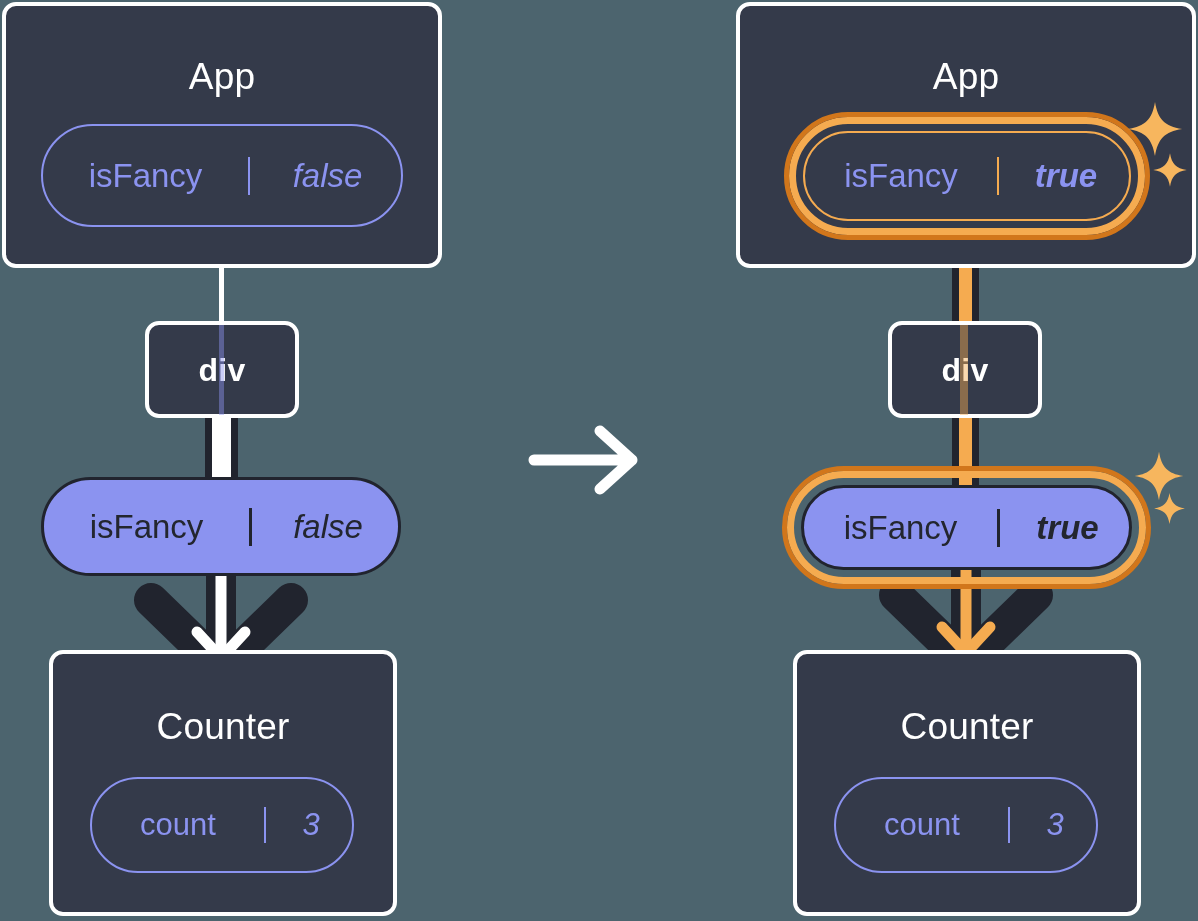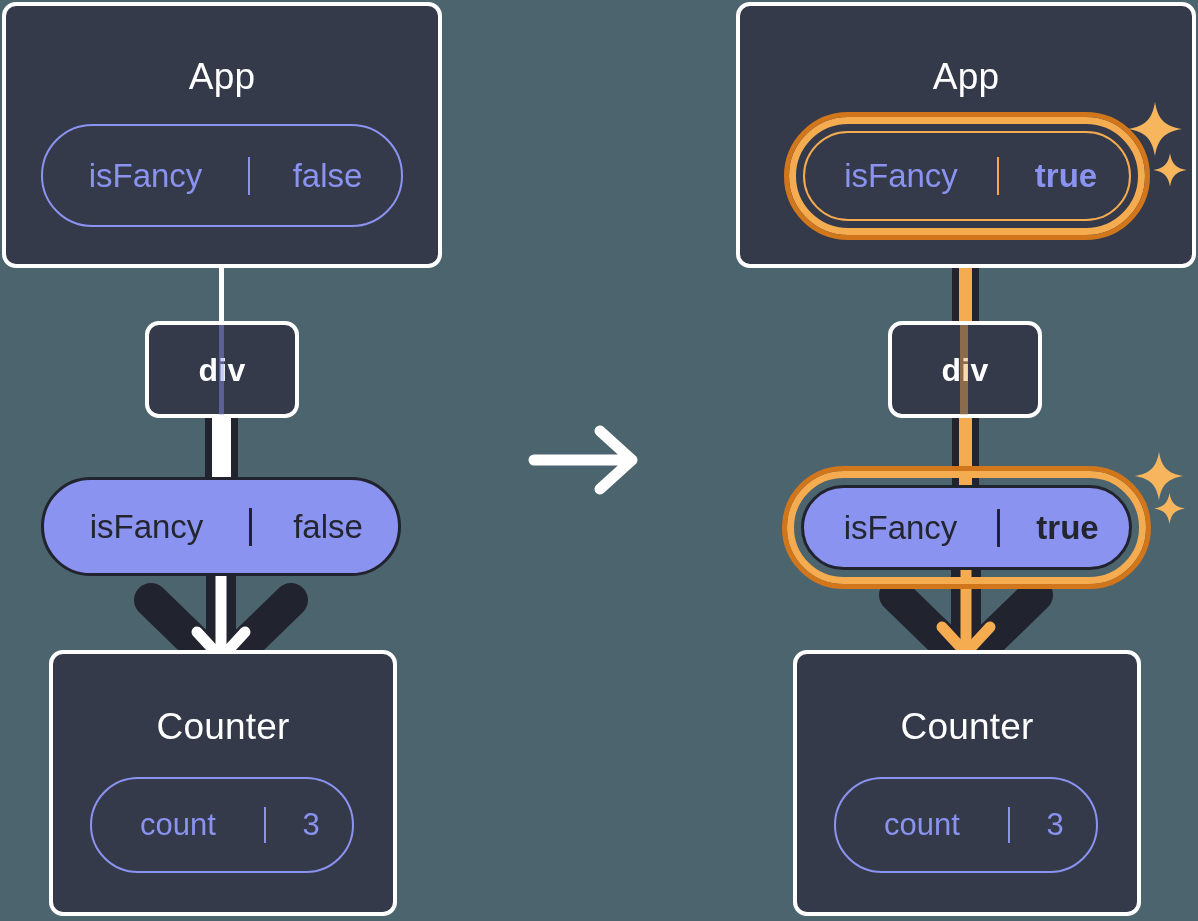--- a/index.html
+++ b/index.html
@@ -54,21 +54,21 @@
 
   
   .pill.filled{
     background:#8b93f0;
     border:3px solid #21242e;
   }
   .pill.filled .cell{color:#23262f;}
   .pill.filled .cell.value{border-left:3px solid #21242e;}
 
   .cell.label{flex:0 0 auto;}
-  .cell.value{flex:0 0 auto;}
+  .cell.value{flex:0 0 auto;font-style:italic;}
   .bold{font-weight:bold;}
 
   
   .ring{
     position:absolute;
     border-radius:999px;
     box-sizing:border-box;
     border:7px solid #f5ab50;
     outline:5px solid #d1761b;
     outline-offset:0px;

